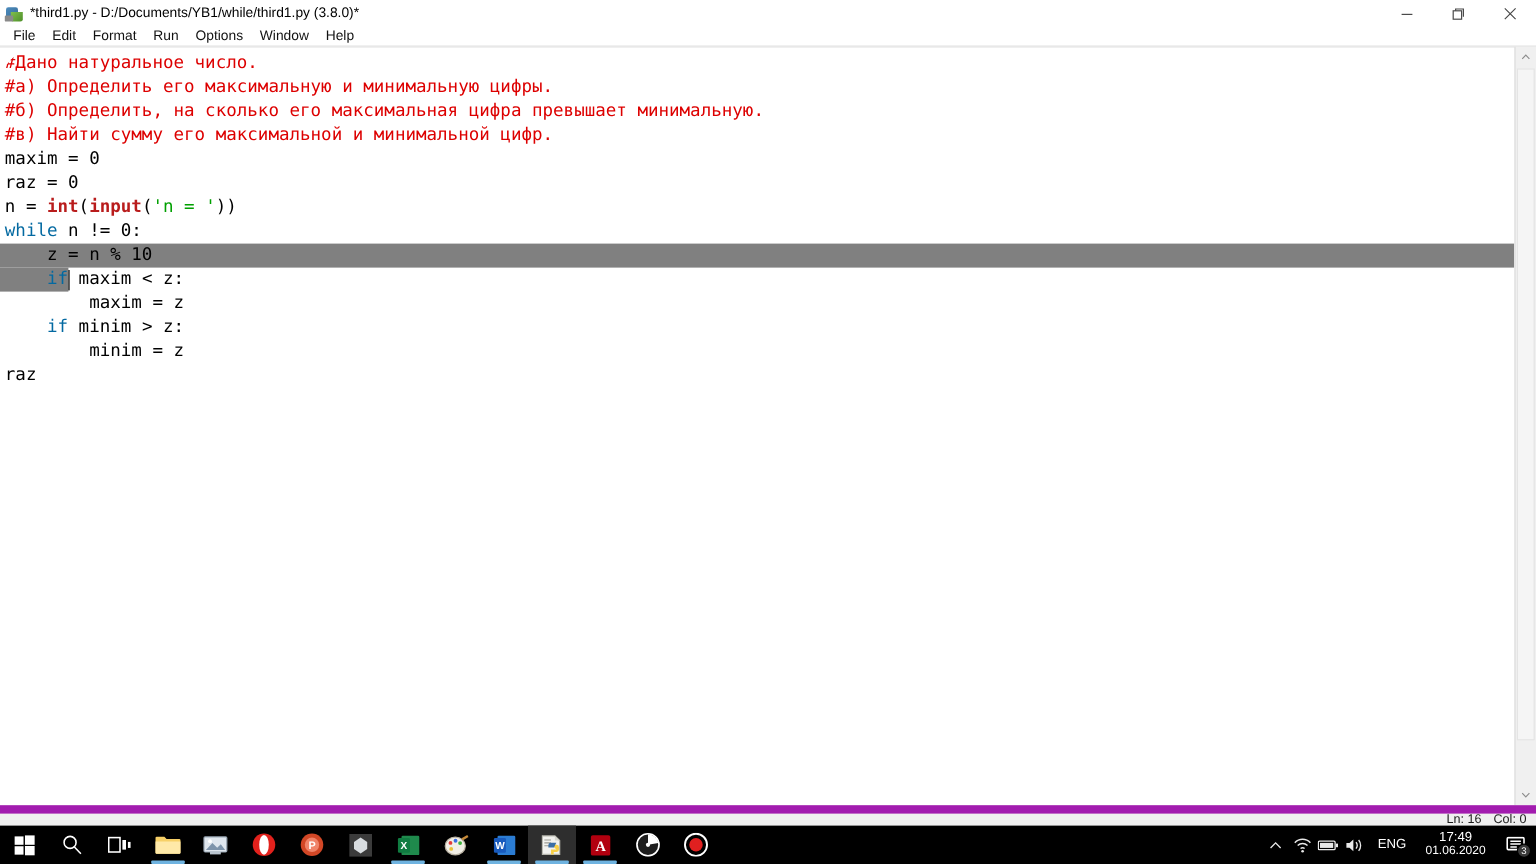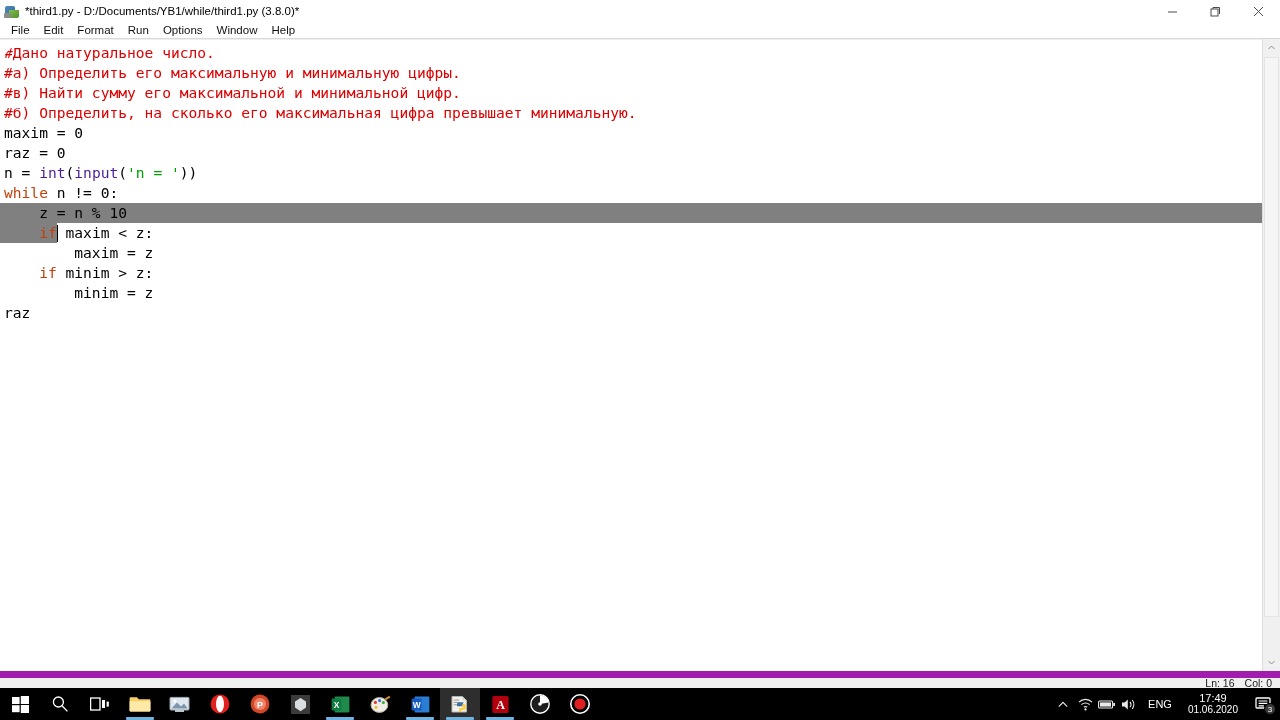--- a/index.html
+++ b/index.html
@@ -69,22 +69,22 @@
     font-family:"DejaVu Sans Mono","Liberation Mono", monospace;
     font-size:14.6px; line-height:20px;
     padding-top:3px;
     border-radius:32px;
   }
   .line {
     height:20px; line-height:20px; white-space:pre; position:relative;
     padding-left:4px; color:#000000;
   }
   .cmt  { color:#dd0000; }
-  .kw   { color:#c2410c; }
-  .bi   { color:#4c1d95; }
+  .kw   { color:#0369a1; }
+  .bi   { color:#b91c1c;font-weight:bold; }
   .str  { color:#00a000; }
   .sel-full {
     position:absolute; left:0; top:0; height:20px; width:1262px;
     background:#808080;
   }
   .sel-part {
     position:absolute; left:0; top:0; height:20px; width:57px;
     background:#808080;
   }
   .line .txt { position:relative; z-index:2; }
@@ -208,22 +208,22 @@
     <div class="menu-item">Run</div>
     <div class="menu-item">Options</div>
     <div class="menu-item">Window</div>
     <div class="menu-item">Help</div>
   </div>
 
   <div class="editor-wrap">
     <div class="code-area" id="code-area">
         <div class="line"><span class="txt"><span class="cmt">#Дано натуральное число.</span></span></div>
         <div class="line"><span class="txt"><span class="cmt">#а) Определить его максимальную и минимальную цифры.</span></span></div>
+        <div class="line"><span class="txt"><span class="cmt">#б) Определить, на сколько его максимальная цифра превышает минимальную.</span></span></div>
         <div class="line"><span class="txt"><span class="cmt">#в) Найти сумму его максимальной и минимальной цифр.</span></span></div>
-        <div class="line"><span class="txt"><span class="cmt">#б) Определить, на сколько его максимальная цифра превышает минимальную.</span></span></div>
         <div class="line"><span class="txt"><span>maxim = 0</span></span></div>
         <div class="line"><span class="txt"><span>raz = 0</span></span></div>
         <div class="line"><span class="txt"><span>n = </span><span class="bi">int</span><span>(</span><span class="bi">input</span><span>(</span><span class="str">'n = '</span><span>))</span></span></div>
         <div class="line"><span class="txt"><span class="kw">while</span><span> n != 0:</span></span></div>
         <div class="line hl"><div class="sel-full"></div><span class="txt"><span>    z = n % 10</span></span></div>
         <div class="line hl"><div class="sel-part"></div><div class="caret" style="left: 57px;"></div><span class="txt"><span>    </span><span class="kw">if</span><span> maxim &lt; z:</span></span></div>
         <div class="line"><span class="txt"><span>        maxim = z</span></span></div>
         <div class="line"><span class="txt"><span>    </span><span class="kw">if</span><span> minim &gt; z:</span></span></div>
         <div class="line"><span class="txt"><span>        minim = z</span></span></div>
         <div class="line"><span class="txt"><span>raz</span></span></div>

